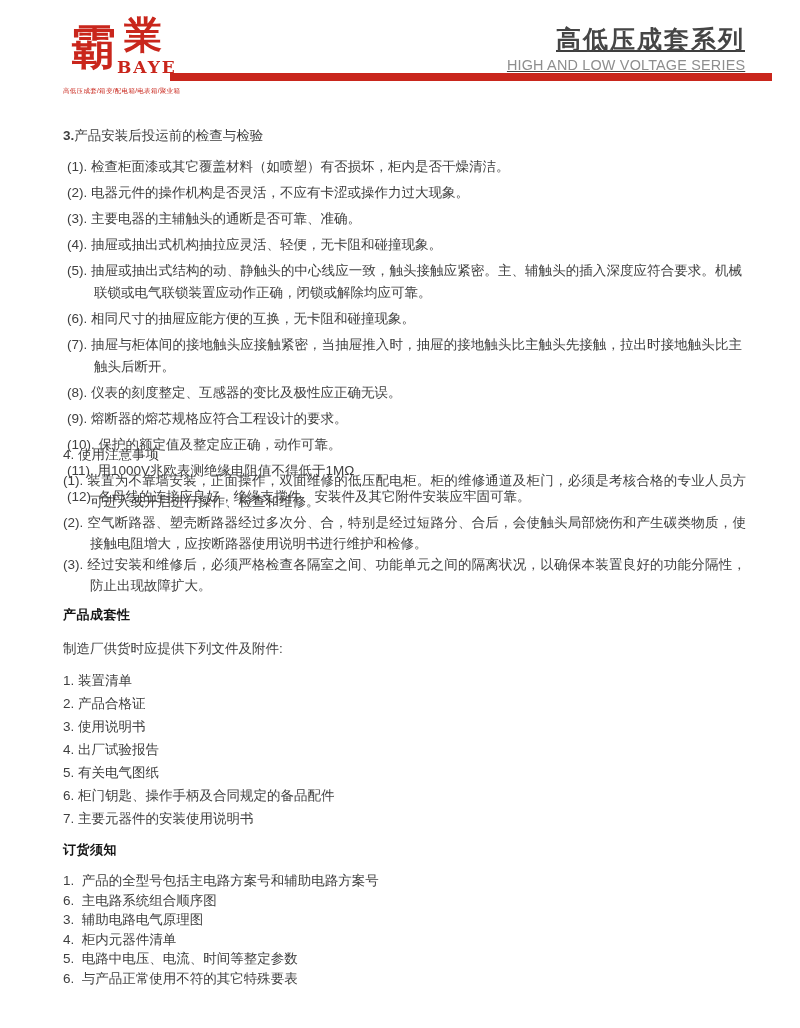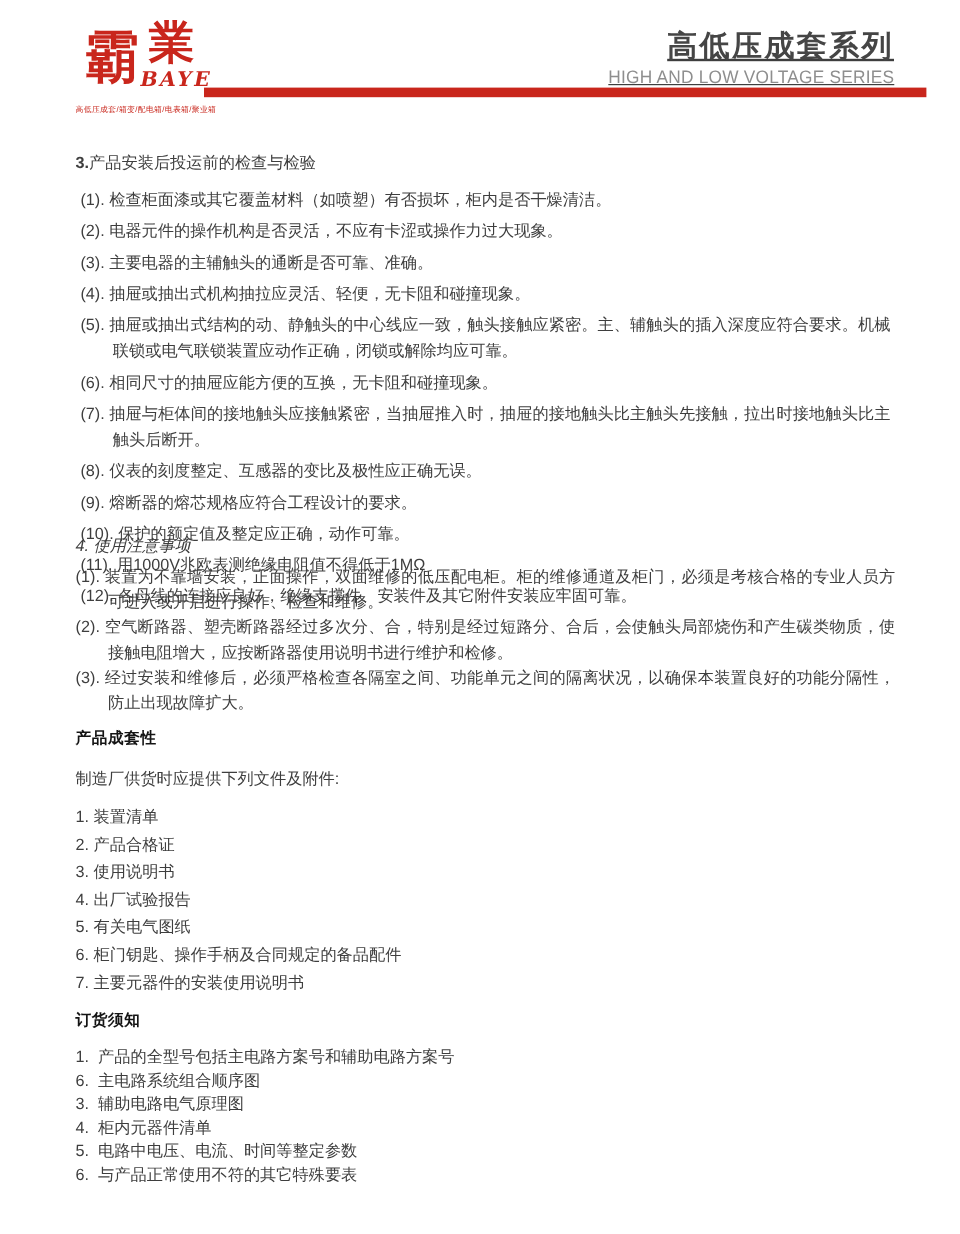--- a/index.html
+++ b/index.html
@@ -14,35 +14,35 @@
   body{
     width:800px;height:1028px;position:relative;overflow:hidden;
     font-family:"Liberation Sans","DejaVu Sans",sans-serif;
     color:var(--body-text);
   }
 
   
   .logo{position:absolute;left:64px;top:16px;width:160px;height:86px;color:var(--accent);}
   .logo-ba{position:absolute;left:6px;top:8px;font-size:46px;line-height:1;font-weight:bold;font-family:"DejaVu Serif","Liberation Serif",serif;}
   .logo-ye{position:absolute;left:60px;top:0px;font-size:38px;line-height:1;font-weight:bold;font-family:"DejaVu Serif","Liberation Serif",serif;}
-  .logo-en{position:absolute;left:53px;top:41px;font-size:17px;font-weight:bold;font-style:italic;letter-spacing:2px;font-family:"DejaVu Serif","Liberation Serif",serif;}
+  .logo-en{position:absolute;left:53px;top:41px;font-size:17px;font-weight:bold;letter-spacing:2px;font-family:"DejaVu Serif","Liberation Serif",serif;}
   .logo-tag{position:absolute;left:-1px;top:71px;font-size:6.5px;letter-spacing:0.3px;white-space:nowrap;}
 
   .header-titles{position:absolute;right:55px;top:25px;text-align:right;text-decoration:underline;}
   .title-zh{font-size:25px;font-weight:bold;letter-spacing:2px;color:var(--title-gray);line-height:1.15;}
   .title-en{font-size:15px;color:var(--en-gray);letter-spacing:0.2px;margin-top:2px;
             font-stretch:condensed;transform:scaleX(.96);transform-origin:right;}
   .red-bar{position:absolute;left:170px;top:73px;width:602px;height:8px;background:var(--accent);}
 
   
   .blk{position:absolute;left:63px;width:683px;font-size:13.5px;}
   .sec-head{line-height:20px;margin:0 0 10px;}
   .sec-head b{font-weight:bold;}
   .num-item{line-height:22px;margin:4px;text-align:justify;padding-left:27px;text-indent:-27px;}
-  .sub-head{line-height:18px;margin:0 0 6px;font-style:italic;}
+  .sub-head{line-height:18px;margin:0 0 6px;}
   .note-item{line-height:21px;margin:0;text-align:justify;padding-left:27px;text-indent:-27px;}
 
   .big-head{font-size:13px;font-weight:bold;color:var(--heading-dark);line-height:22px;margin:0 0 12px;letter-spacing:0.5px;}
   .doc-intro{line-height:22px;margin:0 0 9px;}
   .doc-item{line-height:23px;margin:0;white-space:pre-wrap;}
   .ord .doc-item{line-height:19.5px;}
   .ord .doc-intro{margin-bottom:6px;line-height:20px;}
   .ord .big-head{margin-bottom:10px;}
 </style>
 </head>

